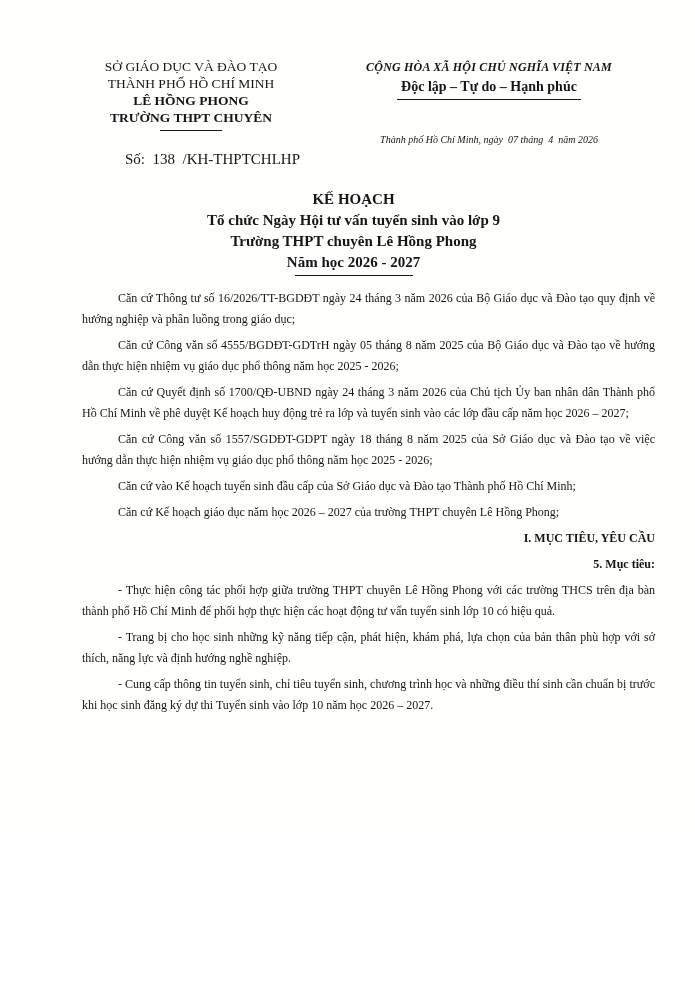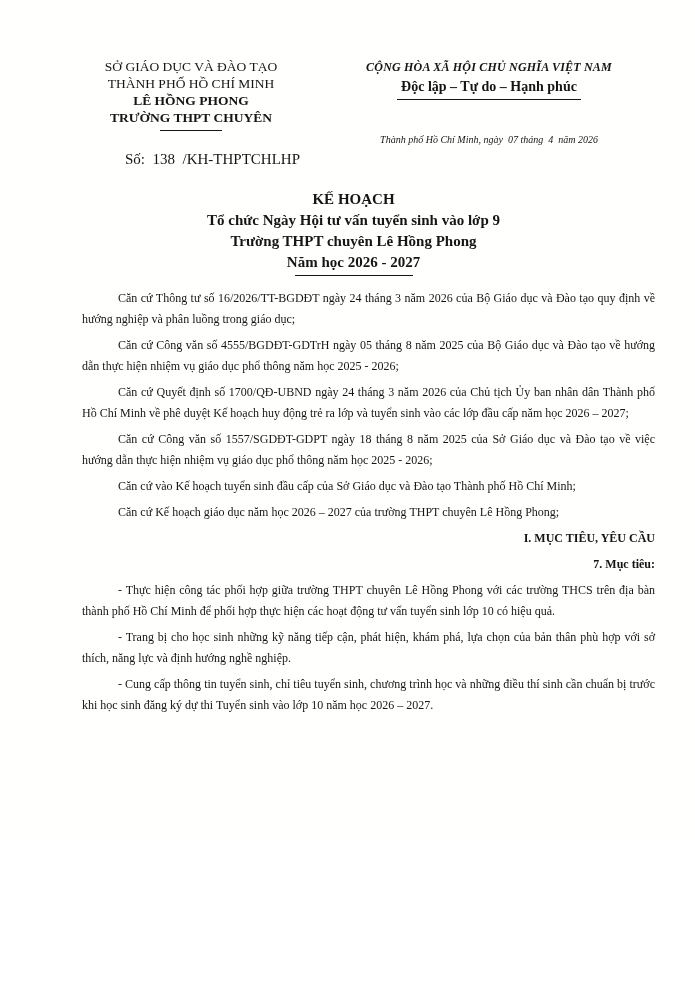--- a/index.html
+++ b/index.html
@@ -139,20 +139,20 @@
 
   <div class="doc-body">
     <p class="para">Căn cứ Thông tư số 16/2026/TT-BGDĐT ngày 24 tháng 3 năm 2026 của Bộ Giáo dục và Đào tạo quy định về hướng nghiệp và phân luồng trong giáo dục;</p>
     <p class="para">Căn cứ Công văn số 4555/BGDĐT-GDTrH ngày 05 tháng 8 năm 2025 của Bộ Giáo dục và Đào tạo về hướng dẫn thực hiện nhiệm vụ giáo dục phổ thông năm học 2025 - 2026;</p>
     <p class="para">Căn cứ Quyết định số 1700/QĐ-UBND ngày 24 tháng 3 năm 2026 của Chủ tịch Ủy ban nhân dân Thành phố Hồ Chí Minh về phê duyệt Kế hoạch huy động trẻ ra lớp và tuyển sinh vào các lớp đầu cấp năm học 2026 – 2027;</p>
     <p class="para">Căn cứ Công văn số 1557/SGDĐT-GDPT ngày 18 tháng 8 năm 2025 của Sở Giáo dục và Đào tạo về việc hướng dẫn thực hiện nhiệm vụ giáo dục phổ thông năm học 2025 - 2026;</p>
     <p class="para">Căn cứ vào Kế hoạch tuyển sinh đầu cấp của Sở Giáo dục và Đào tạo Thành phố Hồ Chí Minh;</p>
     <p class="para">Căn cứ Kế hoạch giáo dục năm học 2026 – 2027 của trường THPT chuyên Lê Hồng Phong;</p>
 
     <p class="heading">I. MỤC TIÊU, YÊU CẦU</p>
-    <p class="heading">7. Mục tiêu:</p>
+    <p class="heading">5. Mục tiêu:</p>
 
     <p class="para">- Thực hiện công tác phối hợp giữa trường THPT chuyên Lê Hồng Phong với các trường THCS trên địa bàn thành phố Hồ Chí Minh để phối hợp thực hiện các hoạt động tư vấn tuyển sinh lớp 10 có hiệu quả.</p>
     <p class="para">- Trang bị cho học sinh những kỹ năng tiếp cận, phát hiện, khám phá, lựa chọn của bản thân phù hợp với sở thích, năng lực và định hướng nghề nghiệp.</p>
     <p class="para">- Cung cấp thông tin tuyển sinh, chỉ tiêu tuyển sinh, chương trình học và những điều thí sinh cần chuẩn bị trước khi học sinh đăng ký dự thi Tuyển sinh vào lớp 10 năm học 2026 – 2027.</p>
   </div>
 
 </div>
 
 </body></html>

